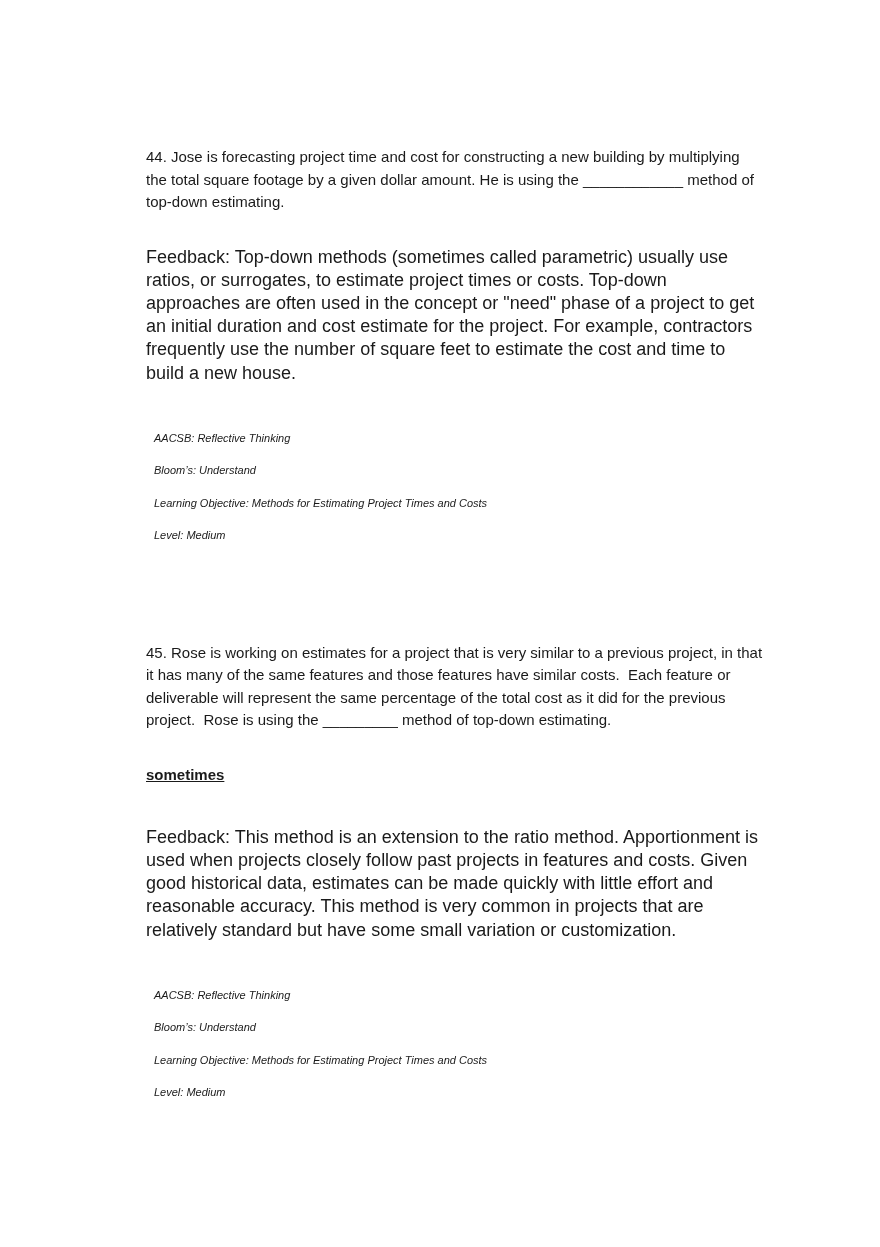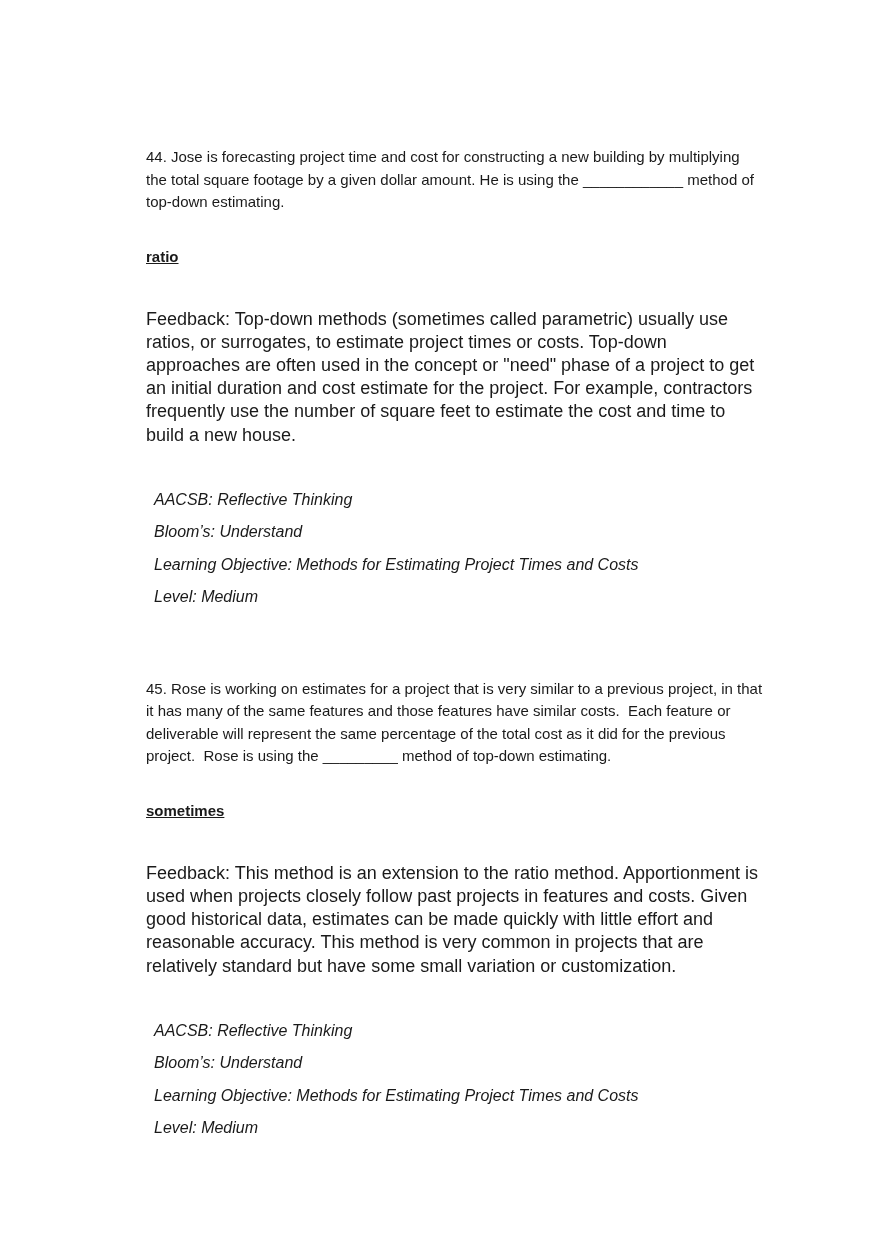--- a/index.html
+++ b/index.html
@@ -21,21 +21,21 @@
   }
 
   .content {
     position: absolute;
     top: 106px;
     left: 106px;
     width: 666px;
   }
 
   .question-block { margin: 0; }
-  .question-block + .question-block { margin-top: 32px; }
+  .question-block + .question-block { margin-top: 58px; }
 
   .question-text {
     font-size: 15px;
     line-height: 22.5px;
     white-space: pre-wrap;
     margin-bottom: 16px;
   }
 
   .answer-text {
     font-size: 15px;
@@ -46,36 +46,35 @@
   }
 
   .feedback-text {
     font-size: 18px;
     line-height: 23.2px;
     white-space: pre-wrap;
     margin-bottom: 21px;
   }
 
   .meta-block {
-    font-size: 16px;
+    font-size: 11px;
     line-height: 16.5px;
     font-style: italic;
   }
 
   .meta-line { display: block; }
 </style>
 </head>
 <body>
 
 <div class="page">
   <div class="content">
 
     <div class="question-block">
       <p class="question-text">44. Jose is forecasting project time and cost for constructing a new building by multiplying the total square footage by a given dollar amount. He is using the ____________ method of top-down estimating.</p>
-      <p class="answer-text">ratio</p>
       <p class="feedback-text">Feedback: Top-down methods (sometimes called parametric) usually use ratios, or surrogates, to estimate project times or costs. Top-down approaches are often used in the concept or "need" phase of a project to get an initial duration and cost estimate for the project. For example, contractors frequently use the number of square feet to estimate the cost and time to build a new house.</p>
       <div class="meta-block">
         <span class="meta-line">AACSB: Reflective Thinking</span>
         <span class="meta-line">Bloom’s: Understand</span>
         <span class="meta-line">Learning Objective: Methods for Estimating Project Times and Costs</span>
         <span class="meta-line">Level: Medium</span>
       </div>
     </div>
 
     <div class="question-block">

